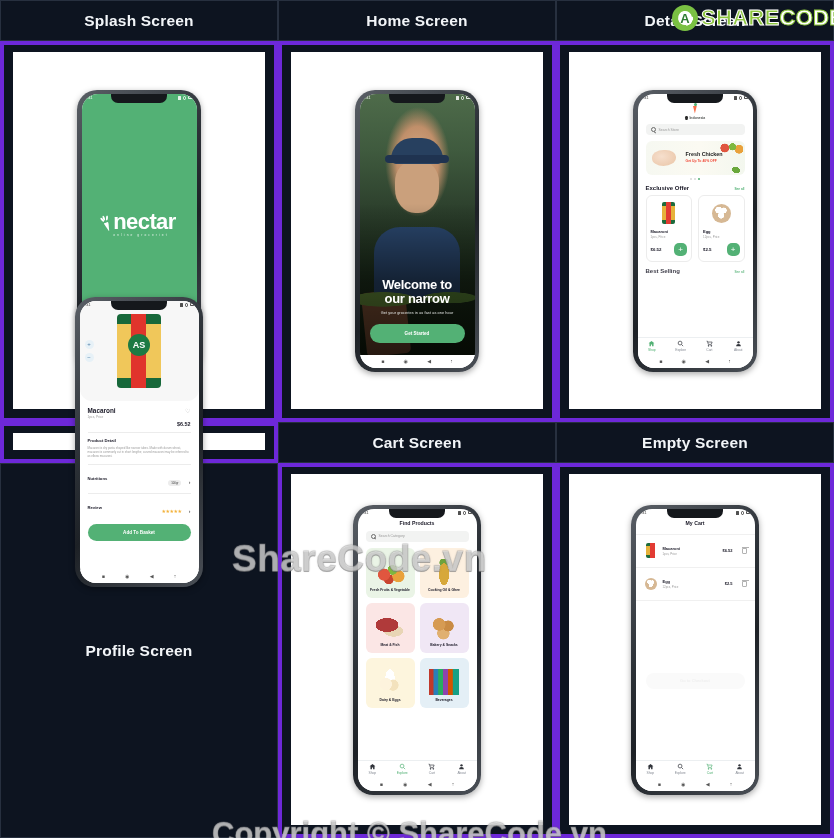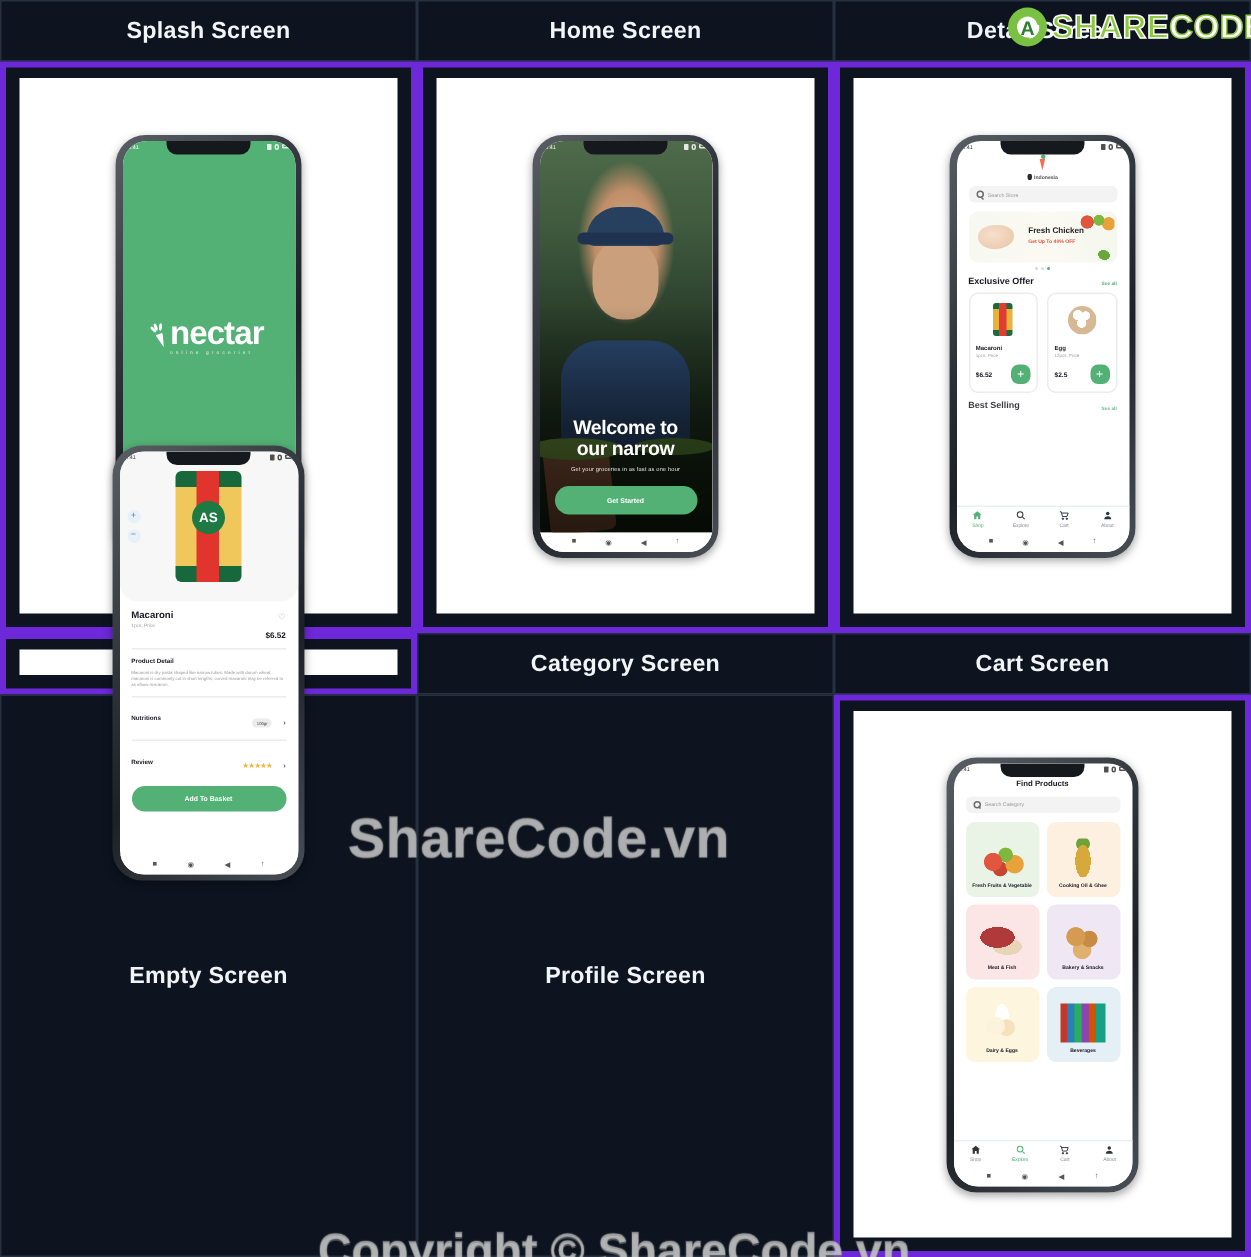--- a/index.html
+++ b/index.html
@@ -588,21 +588,20 @@
             <i>■</i>
             <i>◉</i>
             <i>◀</i>
             <i>↑</i>
           </div>
         </div>
       </div>
     </div>
   </div>
 
-  <div class="title-cell">Category Screen</div>
   <div class="title-cell">Cart Screen</div>
   <div class="title-cell">Empty Screen</div>
   <div class="title-cell">Profile Screen</div>
 
   <div class="shot-cell">
     <div class="white-card">
       <div class="phone lg">
         <div class="screen">
           <div class="notch"></div>
           <div class="statusbar">

